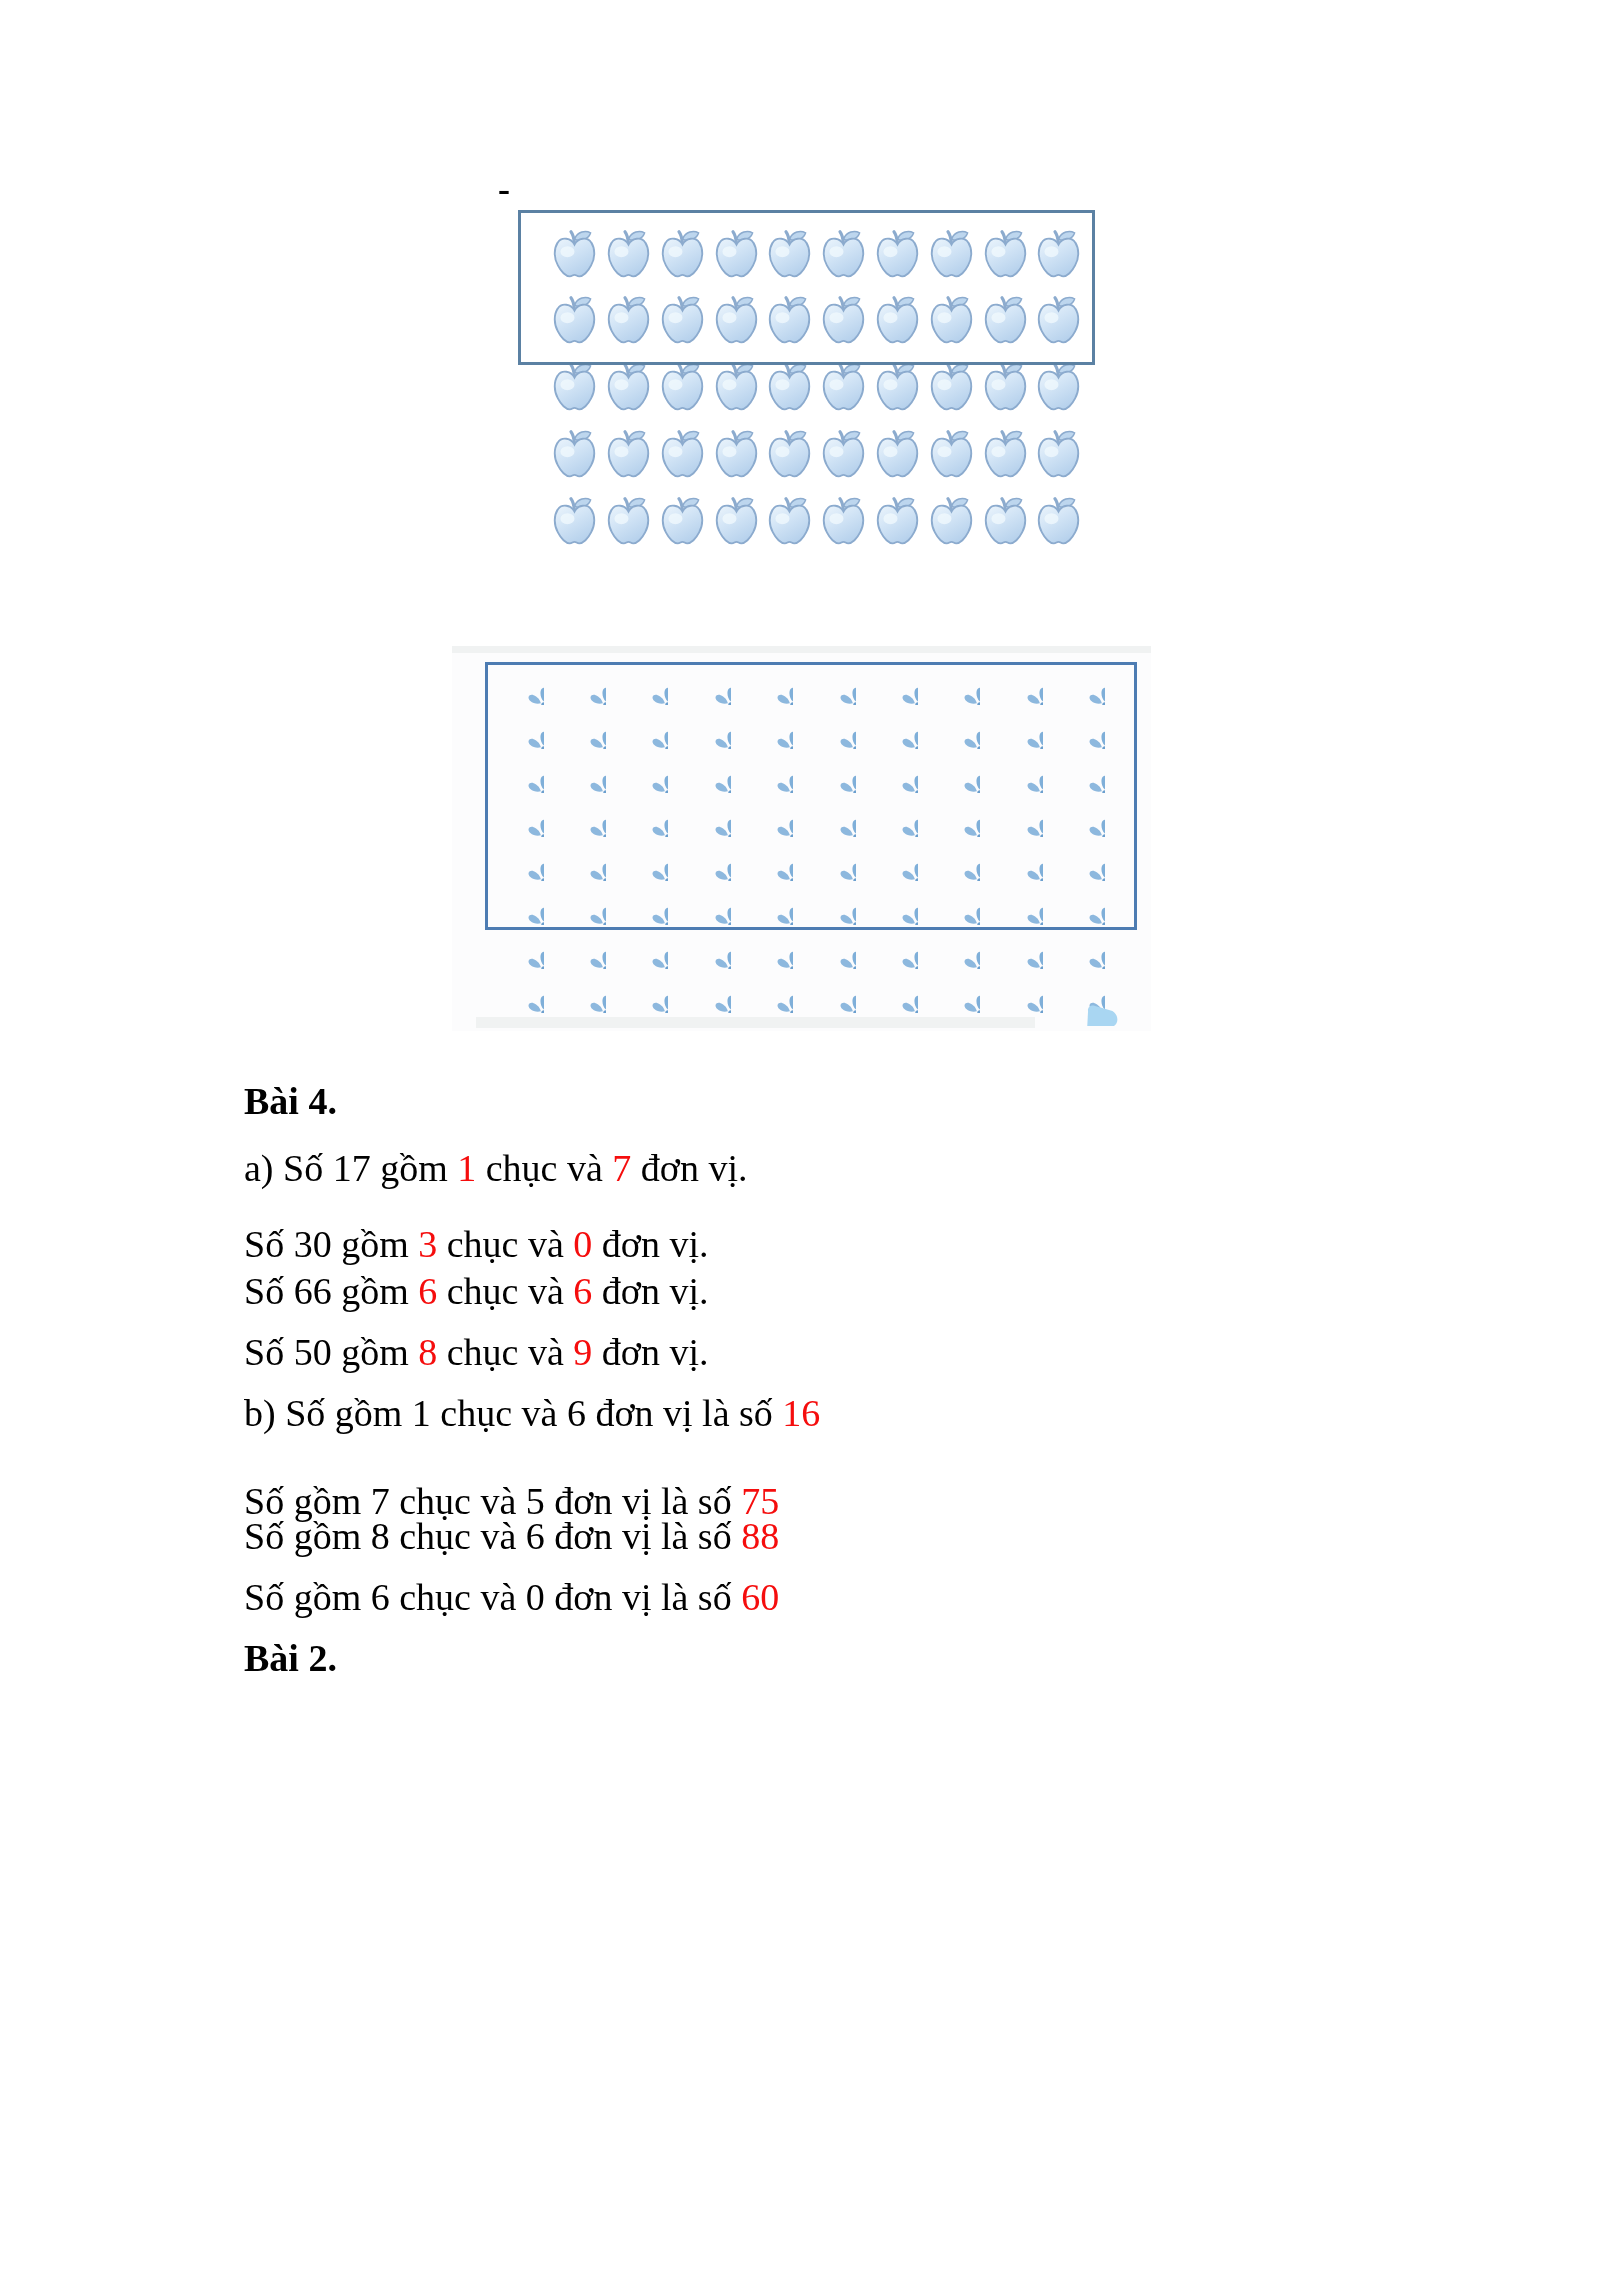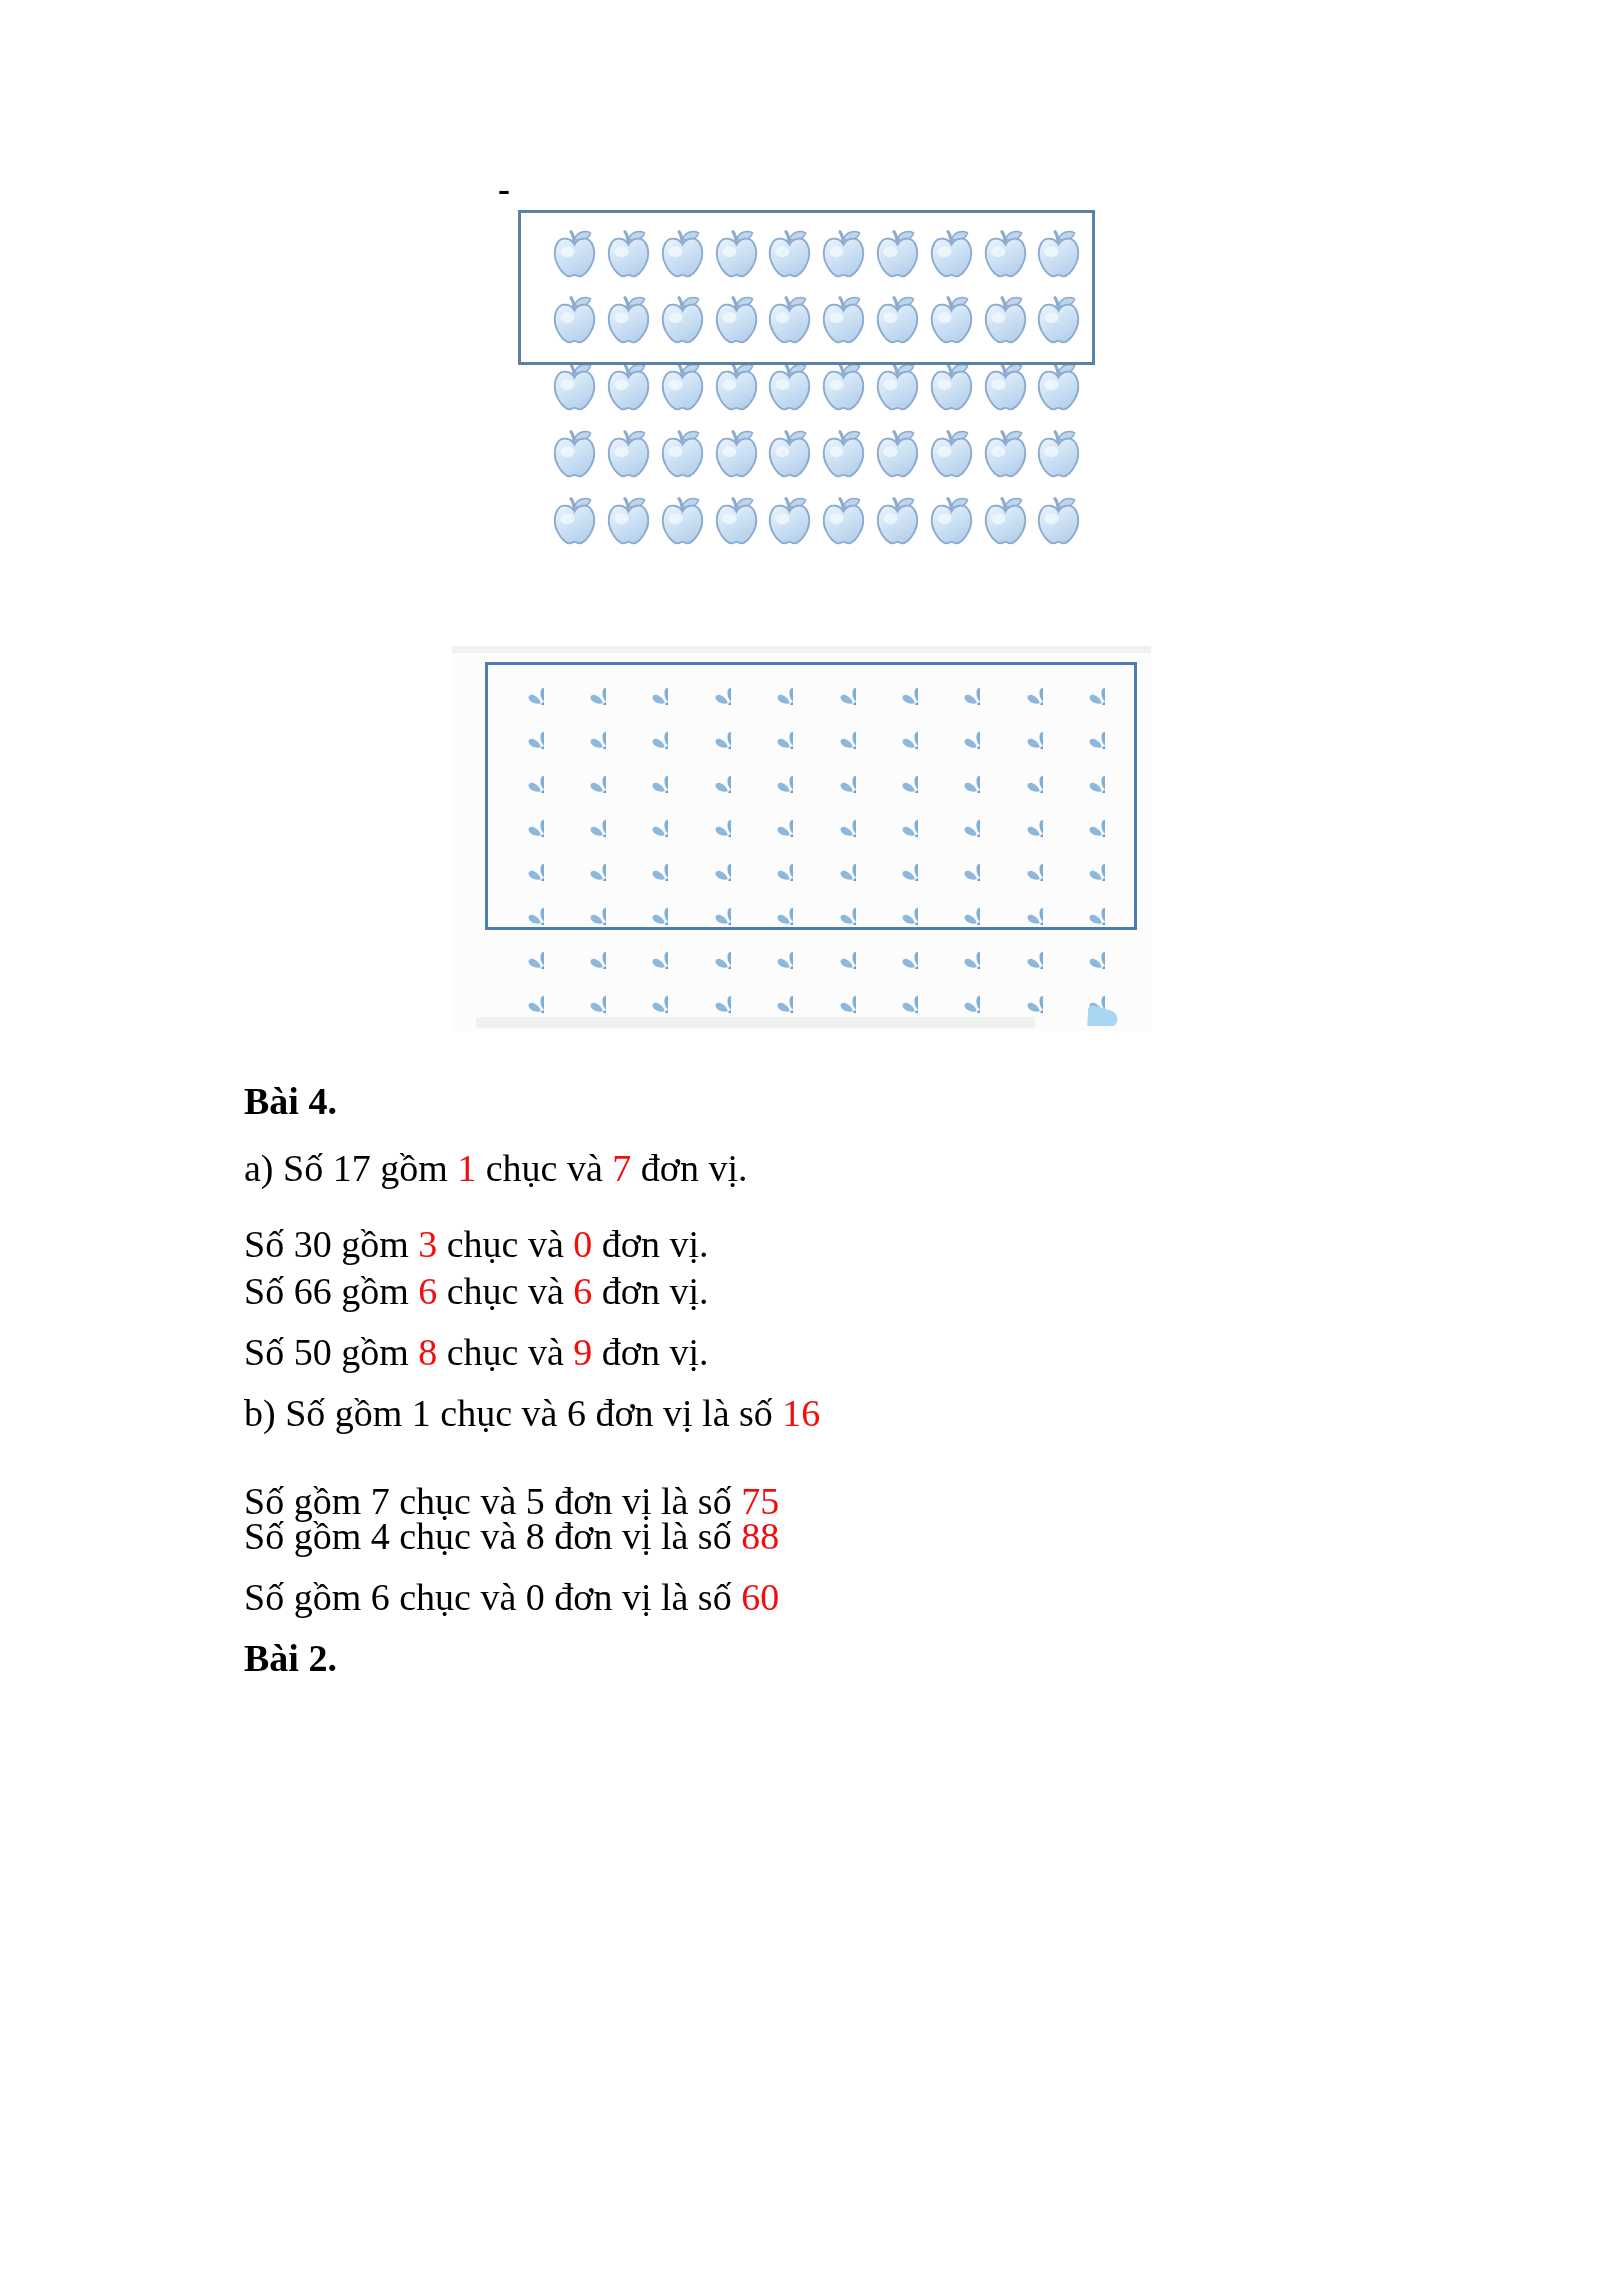--- a/index.html
+++ b/index.html
@@ -506,20 +506,20 @@
 
   <div class="text-line bold" style="top:1078px;">Bài 4.</div>
 
   <div id="ex4-lines">
       <div class="text-line" style="top: 1145px;"><span>a) Số 17 gồm </span><span class="red">1</span><span> chục và </span><span class="red">7</span><span> đơn vị.</span></div>
       <div class="text-line" style="top: 1206px; margin-top: 15px;"><span>Số 30 gồm </span><span class="red">3</span><span> chục và </span><span class="red">0</span><span> đơn vị.</span></div>
       <div class="text-line" style="top: 1268px;"><span>Số 66 gồm </span><span class="red">6</span><span> chục và </span><span class="red">6</span><span> đơn vị.</span></div>
       <div class="text-line" style="top: 1329px;"><span>Số 50 gồm </span><span class="red">8</span><span> chục và </span><span class="red">9</span><span> đơn vị.</span></div>
       <div class="text-line" style="top: 1390px;"><span>b) Số gồm 1 chục và 6 đơn vị là số </span><span class="red">16</span></div>
       <div class="text-line" style="top: 1478px;"><span>Số gồm 7 chục và 5 đơn vị là số </span><span class="red">75</span></div>
-      <div class="text-line" style="top: 1513px;"><span>Số gồm 4 chục và 8 đơn vị là số </span><span class="red">88</span></div>
+      <div class="text-line" style="top: 1513px;"><span>Số gồm 8 chục và 6 đơn vị là số </span><span class="red">88</span></div>
       <div class="text-line" style="top: 1574px;"><span>Số gồm 6 chục và 0 đơn vị là số </span><span class="red">60</span></div>
     </div>
 
   <div class="text-line bold" style="top:1635px;">Bài 2.</div>
 
 </div>
 
 
 </body></html>

